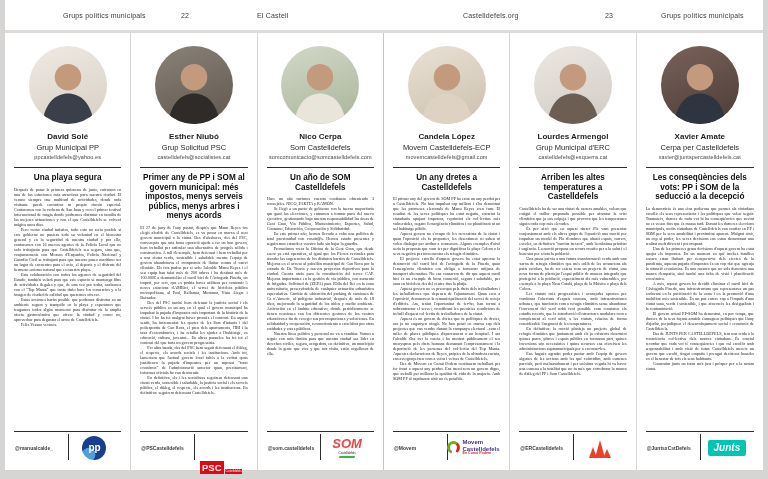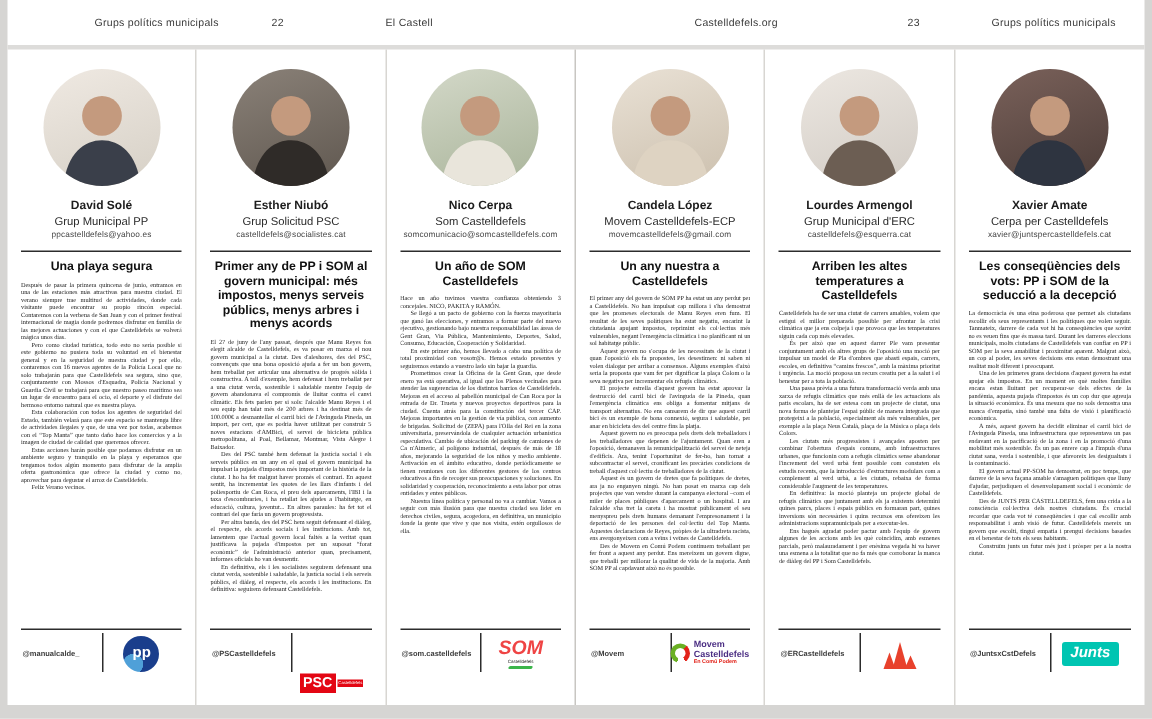--- a/index.html
+++ b/index.html
@@ -6,21 +6,21 @@
     font-family:"Liberation Sans",sans-serif;overflow:hidden;}
   .sheet{position:absolute;left:5px;right:5px;top:0;bottom:9px;background:#ffffff;}
   
   .header{position:relative;height:30px;font-size:7px;color:#3a3a3a;}
   .header span{position:absolute;top:12px;white-space:nowrap;letter-spacing:.2px;}
   .h-sec-l{left:58px}.h-num-l{left:176px}.h-title-l{left:252px}
   .h-title-r{left:458px}.h-num-r{left:600px}.h-sec-r{left:656px}
   .grayband{height:3px;background:#dddcda;}
   
   .cols{display:flex;height:calc(100% - 33px);}
-  .col{width:16.6667%;box-sizing:border-box;padding:10px 9px 19px;display:flex;
+  .col{width:16.6667%;box-sizing:border-box;padding:10px 9px 7px;display:flex;
     flex-direction:column;border-right:1px solid #d8d6d2;}
   .col:last-child{border-right:none;}
   .col:nth-child(3){border-right:1px solid #c8c6c2;}
   .ava{width:78px;height:78px;border-radius:50%;margin:3px auto 0;overflow:hidden;position:relative;}
   .ava svg{position:absolute;inset:0;width:100%;height:100%;}
   .skin{fill:#c49a7e}.shirt{fill:#3a3f4a}
   .c1 .ava{background:linear-gradient(160deg,#efe9e2,#d6d0c6);}
   .c2 .ava{background:linear-gradient(160deg,#8a8178,#5f574f);} .c2 .shirt{fill:#2f2b28}
   .c3 .ava{background:linear-gradient(160deg,#d3d8c8,#a9b49a);} .c3 .shirt{fill:#e9e5db}
   .c4 .ava{background:linear-gradient(160deg,#e9e1d5,#ccc0ae);} .c4 .shirt{fill:#ded3c2}
@@ -37,21 +37,21 @@
   .body p + p{text-indent:7px;}
   .foot{border-top:1px solid #2c2c2c;margin-top:3px;height:31px;display:flex;align-items:center;position:relative;}
   .handle{font-size:5px;font-weight:bold;color:#3c3c3c;width:50%;padding-left:1px;box-sizing:border-box;}
   .vline{position:absolute;left:50%;top:2px;bottom:3px;width:1px;background:#2c2c2c;}
   .logowrap{width:50%;display:flex;justify-content:center;align-items:center;}
   
   .pp-circle{width:24px;height:24px;border-radius:50%;
     background:radial-gradient(circle at 28% 78%,#4fa0d8 0 26%,var(--pp_blue,#1a3e8c) 27%);
     display:flex;align-items:center;justify-content:center;color:#fff;font-weight:bold;
     font-size:10px;line-height:1;}
-  .psc{display:flex;align-items:center;margin-top:40px;}
+  .psc{display:flex;align-items:flex-end;margin-top:40px;}
   .psc-main{background:var(--psc_red,#e30613);color:#fff;font-weight:800;font-size:9.5px;
     display:flex;align-items:center;padding:2px 2px;line-height:1;}
   .psc-sub{background:var(--psc_red,#e30613);margin-left:1px;color:#fff;font-size:2.8px;
     display:flex;align-items:flex-end;padding:1px;max-width:15px;line-height:1.1;}
   .som{display:flex;flex-direction:column;align-items:center;}
   .som-main{font-size:13px;font-weight:900;color:#ef4444;line-height:1;font-style:italic;}
   .som-sub{font-size:3px;color:#222;margin-top:1px;}
   .som-wave{width:16px;height:2px;background:var(--som_green,#3bb54a);border-radius:2px;
     margin-top:1px;transform:skewX(-20deg);}
   .movem{display:flex;align-items:center;gap:2px;}
@@ -176,21 +176,21 @@
       <div class="ava">
         <svg viewBox="0 0 100 100">
           <circle class="skin" cx="50" cy="40" r="17"></circle>
           <path class="shirt" d="M17,100 C20,72 35,61 50,61 C65,61 80,72 83,100 Z"></path>
         </svg>
       </div>
       <h3 class="name">Candela López</h3>
       <div class="group">Movem Castelldefels-ECP</div>
       <div class="email">movemcastelldefels@gmail.com</div>
       <hr class="rule">
-      <h4 class="title">Un any nuestra a Castelldefels</h4>
+      <h4 class="title">Un any dretes a Castelldefels</h4>
       <div class="body">
           <p>El primer any del govern de SOM PP ha estat un any perdut per a Castelldefels. No han impulsat cap millora i s'ha demostrat que les promeses electorals de Manu Reyes eren fum. El resultat de les seves polítiques ha estat negatiu, encarint la ciutadania apujant impostos, reprimint els col·lectius més vulnerables, negant l'emergència climàtica i no planificant ni un sol habitatge públic.</p>
           <p>Aquest govern no s'ocupa de les necessitats de la ciutat i quan l'oposició els fa propostes, les desestimen: ni saben ni volen dialogar per arribar a consensos. Alguns exemples d'això seria la proposta que vam fer per dignificar la plaça Colom o la seva negativa per incrementar els refugis climàtics.</p>
           <p>El projecte estrella d'aquest govern ha estat aprovar la destrucció del carril bici de l'avinguda de la Pineda, quan l'emergència climàtica ens obliga a fomentar mitjans de transport alternatius. No ens cansarem de dir que aquest carril bici és un exemple de bona connexió, segura i saludable, per anar en bicicleta des del centre fins la platja.</p>
           <p>Aquest govern no es preocupa pels drets dels treballadors i les treballadores que depenen de l'ajuntament. Quan eren a l'oposició, demanaven la remunicipalització del servei de neteja d'edificis. Ara, tenint l'oportunitat de fer-ho, han tornat a subcontractar el servei, cronificant les precàries condicions de treball d'aquest col·lectiu de treballadores de la ciutat.</p>
           <p>Aquest és un govern de dretes que fa polítiques de dretes, ara ja no enganyen ningú. No han posat en marxa cap dels projectes que van vendre durant la campanya electoral –com el miler de places públiques d'aparcament o un hospital. I ara l'alcalde s'ha tret la careta i ha mostrat públicament el seu menyspreu pels drets humans demanant l'empresonament i la deportació de les persones del col·lectiu del Top Manta. Aquestes declaracions de Reyes, pròpies de la ultradreta racista, ens avergonyeixen com a veïns i veïnes de Castelldefels.</p>
           <p>Des de Movem en Comú Podem continuem treballant per fer front a aquest any perdut. Ens mereixem un govern digne, que treballi per millorar la qualitat de vida de la majoria. Amb SOM PP al capdavant això no és possible.</p>
         </div>
       <div class="foot">
         <span class="handle">@Movem</span>

